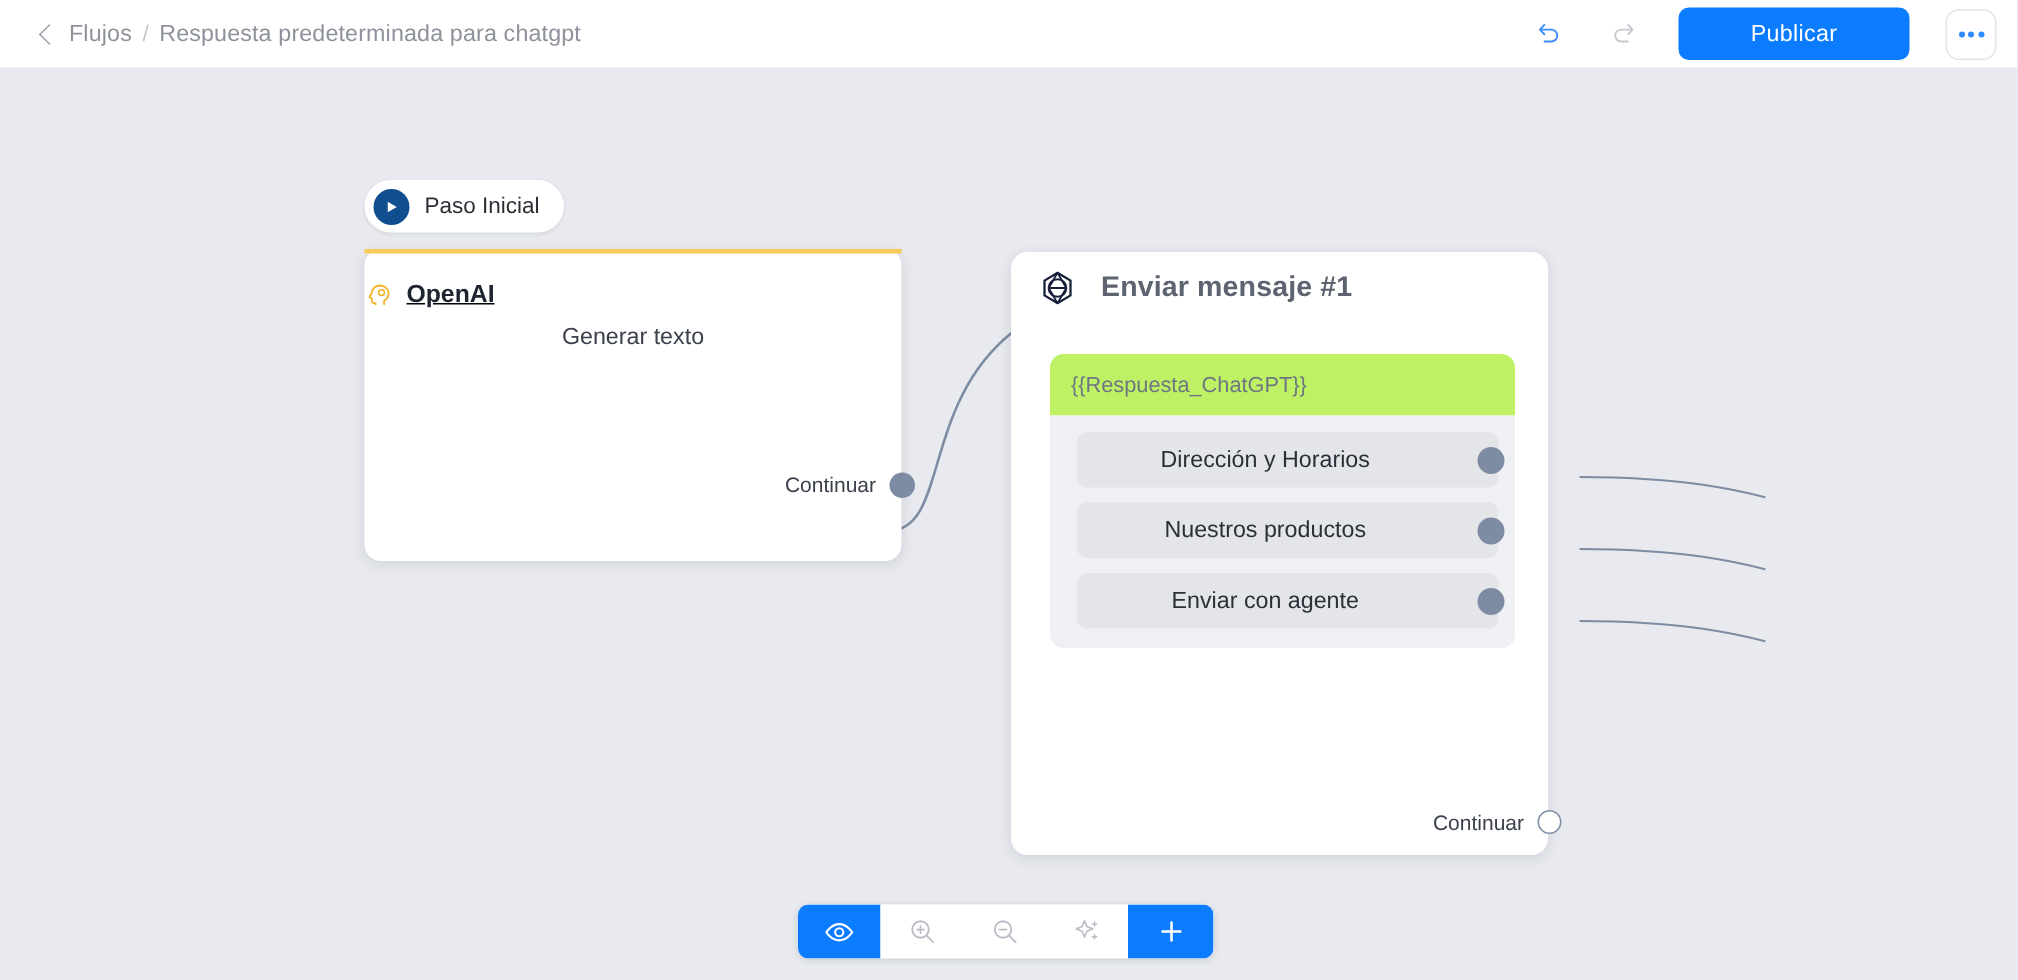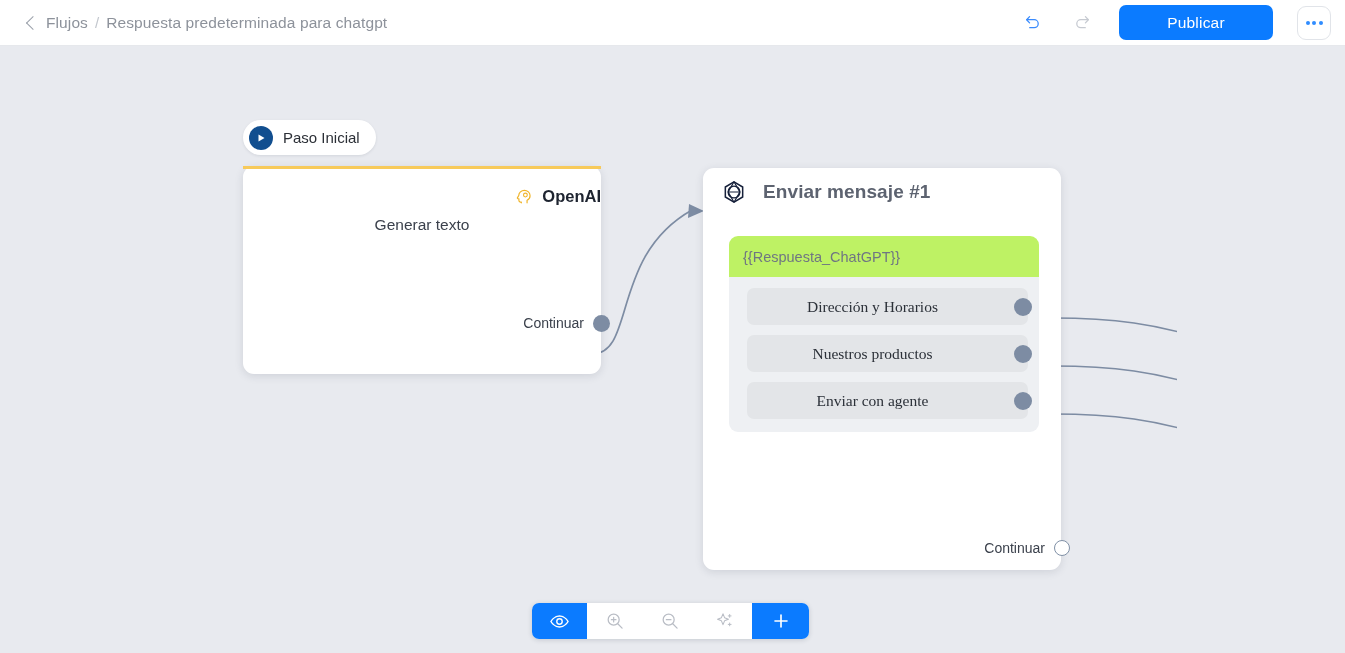--- a/index.html
+++ b/index.html
@@ -97,50 +97,50 @@
   .node-title {
     font-size: 19px; font-weight: bold; color: #5d6370;
     letter-spacing: .1px;
   }
   .accent-bar { height: 2.5px; background: #f7ca5a; width: 100%; }
 
   
   .node-acciones { left: 243px; top: 120px; width: 358px; height: 208px; }
   .acc-body { position: relative; height: 157px; }
   .openai-row {
-    display: flex; align-items: center; justify-content: flex-end;
-    gap: 9px; margin-top: 18px;
+    display: flex; align-items: center; justify-content: flex-start;
+    gap: 9px; margin-top: 18px; text-decoration: underline;
   }
   .openai-label { font-size: 16.5px; font-weight: bold; color: #1e2430; }
   .gen-text {
     text-align: center; font-size: 15.5px; color: #3b414c; margin-top: 10px;
   }
   .continue-row {
     position: absolute; right: 0; bottom: 12px;
     display: flex; align-items: center; gap: 9px; padding-right: 16px;
   }
   .continue-label { font-size: 14px; color: #3b414c; }
   .port-filled {
     width: 17px; height: 17px; border-radius: 50%;
     background: #7d8ca3; margin-right: -25px;
   }
   .port-hollow {
     width: 16px; height: 16px; border-radius: 50%;
     background: #fff; border: 1.8px solid #8090a6; margin-right: -25px;
   }
 
   
-  .node-enviar { left: 703px; top: 122px; width: 358px; height: 402px; }
+  .node-enviar { left: 674px; top: 122px; width: 358px; height: 402px; }
   .msg-wrap { padding: 20px 22px 0 26px; }
   .bubble { border-radius: 9px; overflow: hidden; }
   .bubble-var {
     background: #bef264; color: #6f7682;
     font-size: 14.5px; padding: 13px 14px 12px 14px;
   }
-  .bubble-body { background: #eef0f3; padding: 11px 11px 13px 18px; font-family: Liberation Serif, serif; }
+  .bubble-body { background: #eef0f3; padding: 11px 11px 13px 18px; }
   .choice {
     position: relative; height: 37px; margin-bottom: 10px;
     background: #e3e5e8; border-radius: 7px;
     display: flex; align-items: center; justify-content: center;
   }
   .choice:last-child { margin-bottom: 0; }
   .choice-label { font-size: 15.5px; color: #2b3038; padding-right: 30px; }
   .choice-dot {
     position: absolute; right: -4px; top: 50%;
     transform: translateY(-50%);

